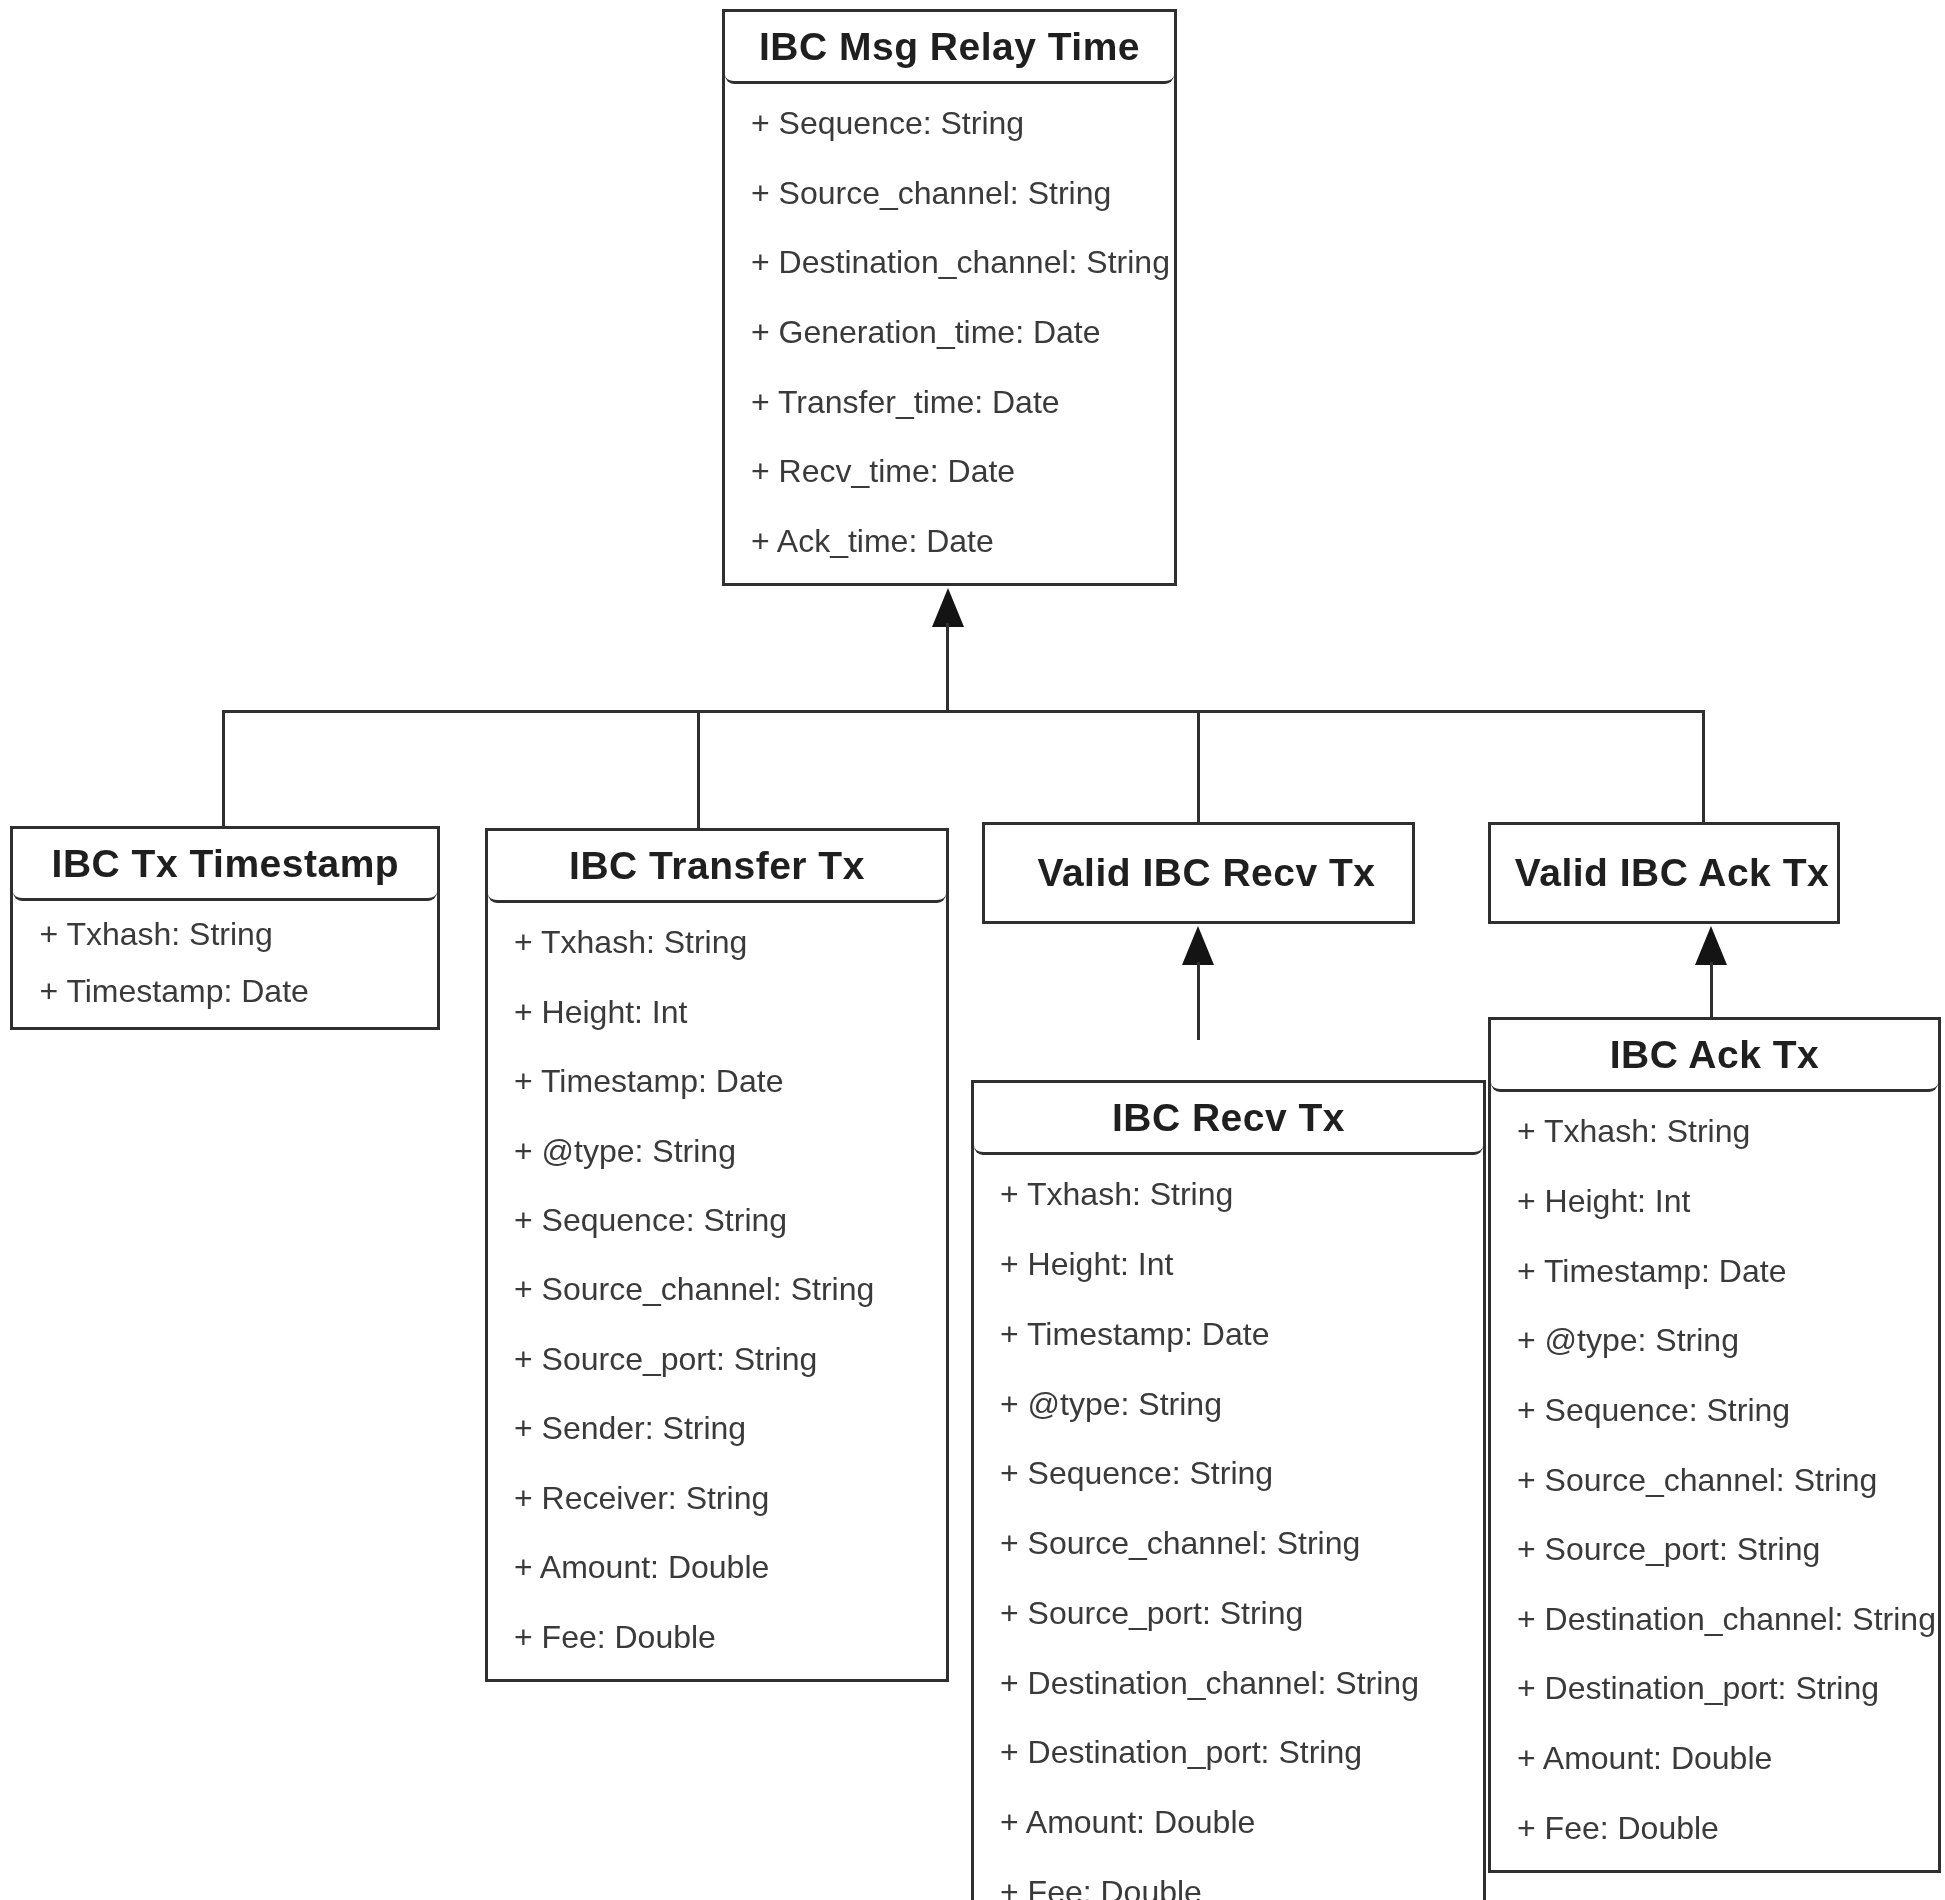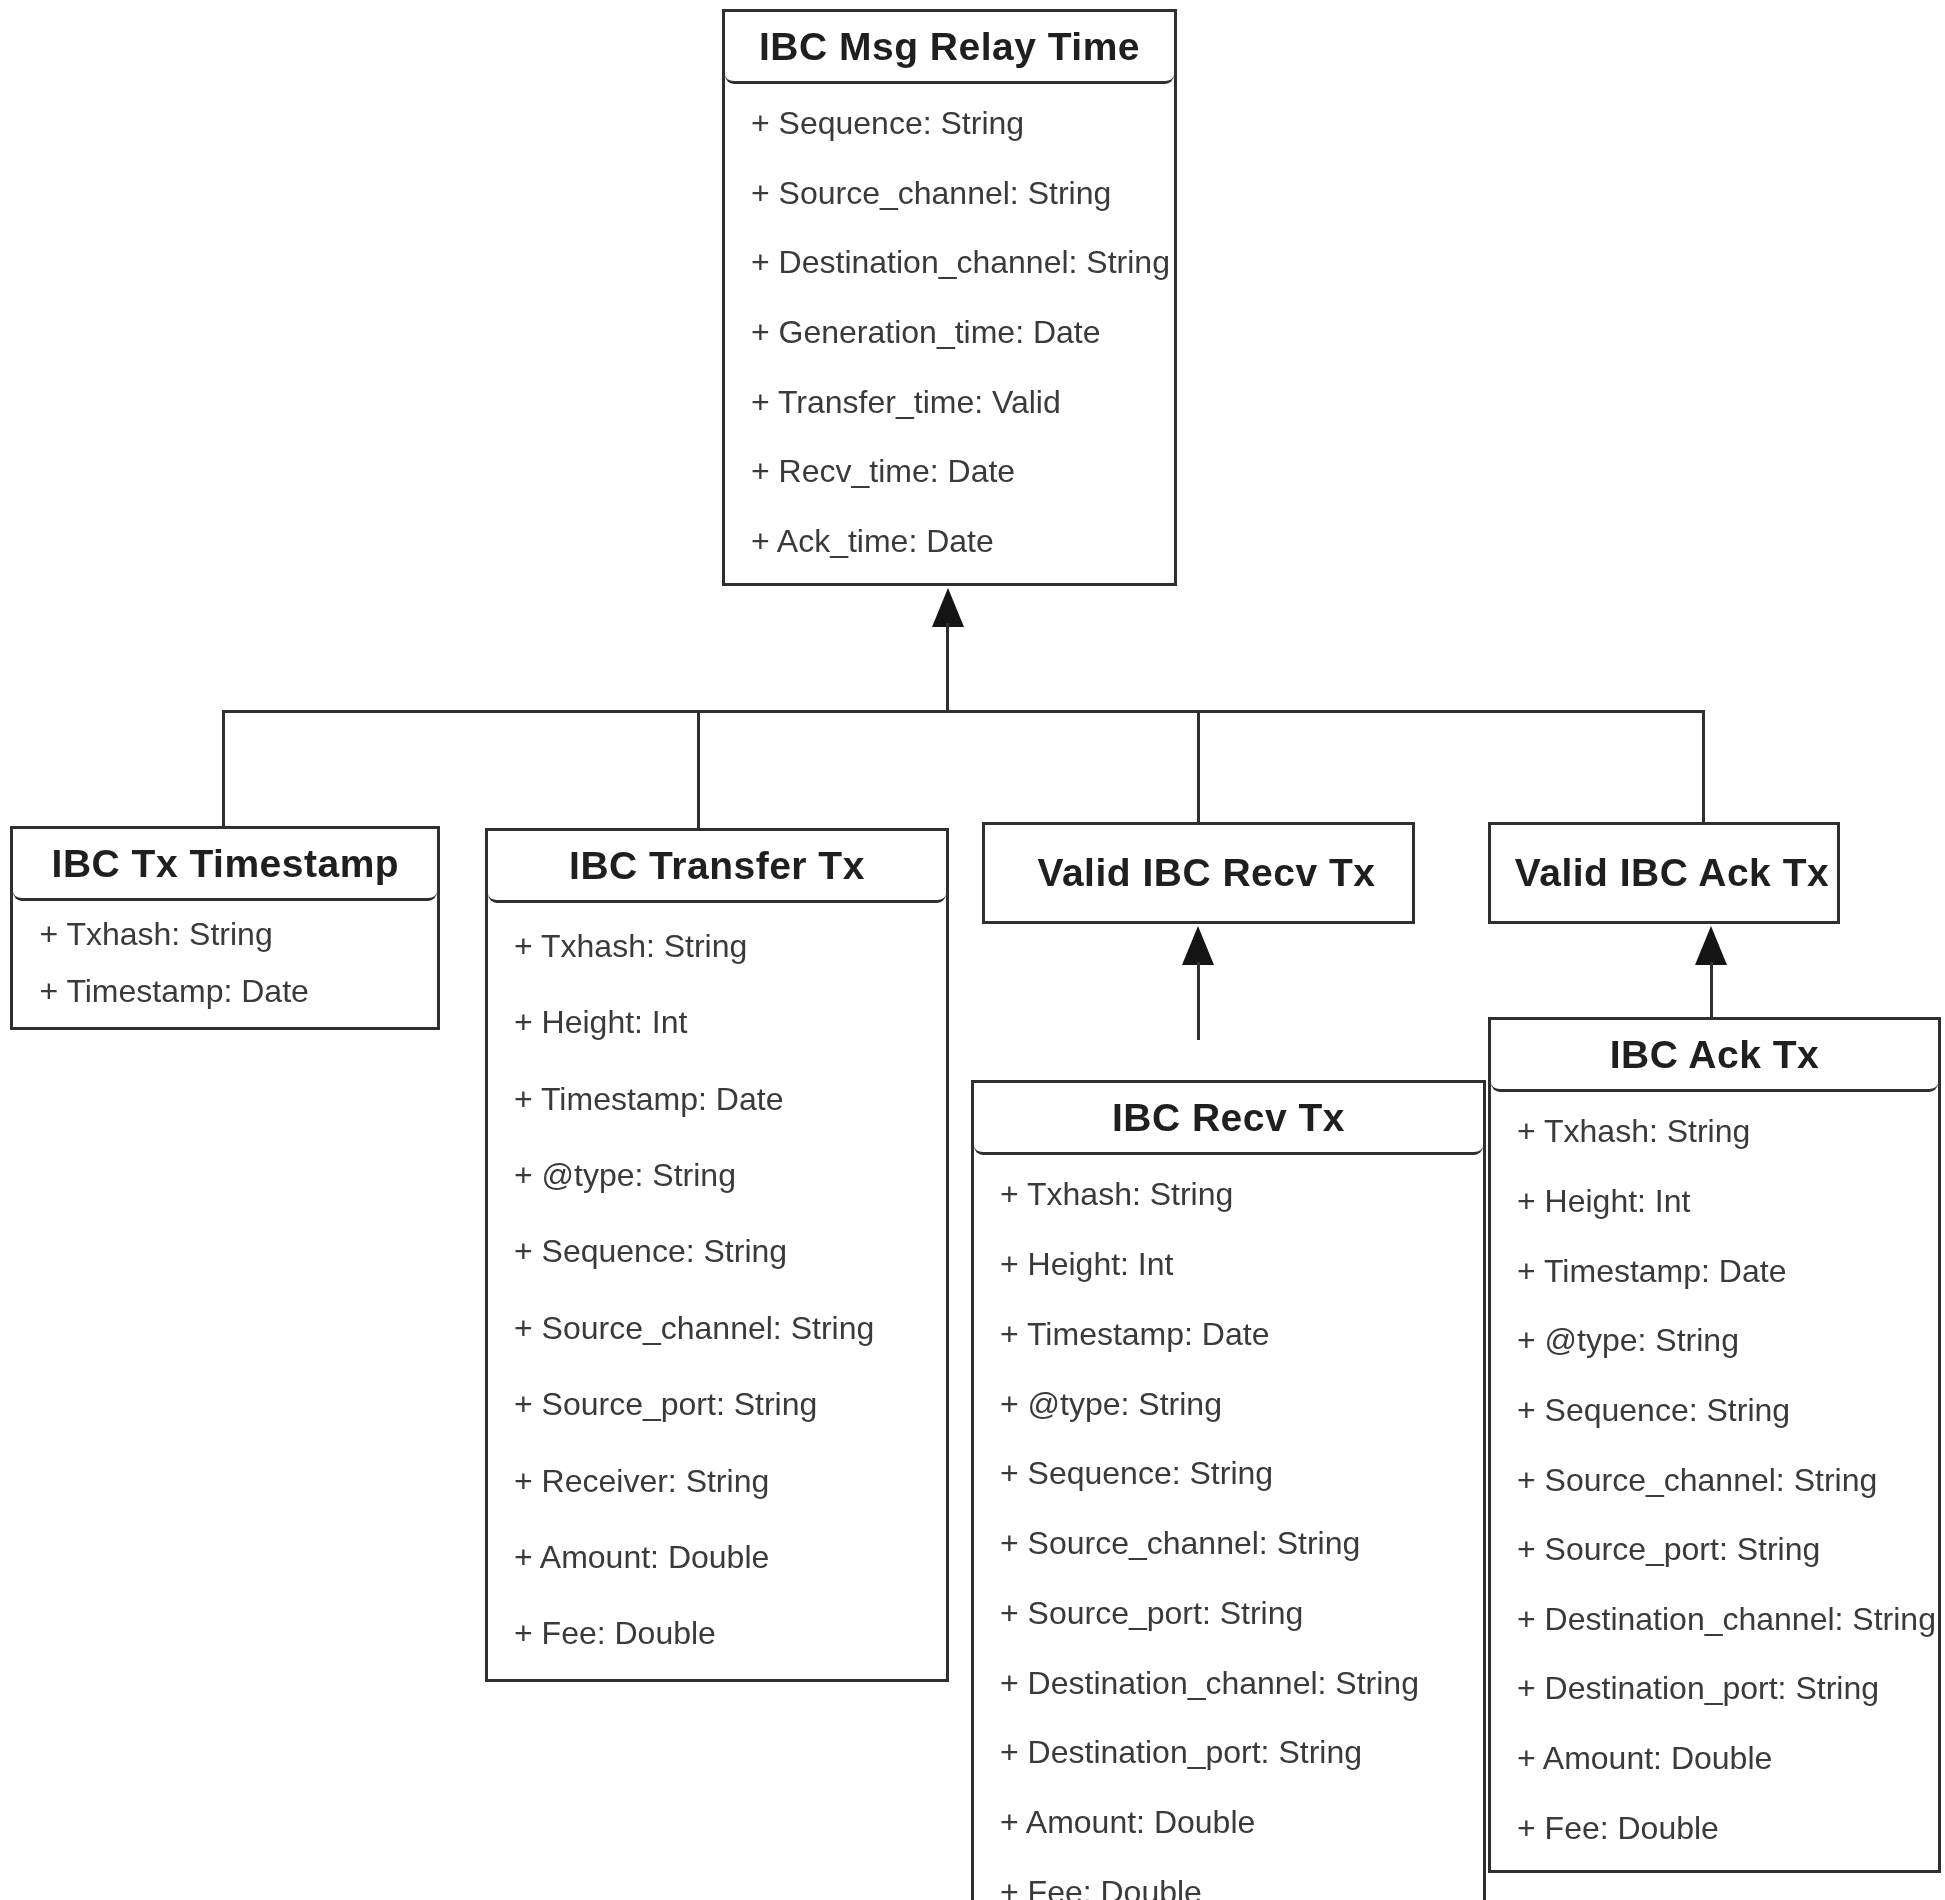--- a/index.html
+++ b/index.html
@@ -64,21 +64,21 @@
 
 <div id="canvas">
 
   <div class="uml-box has-fields" style="left:722px; top:9px; width:455px; height:577px;">
     <div class="uml-title">IBC Msg Relay Time</div>
     <div class="uml-fields">
       <div class="uml-field">+ Sequence: String</div>
       <div class="uml-field">+ Source_channel: String</div>
       <div class="uml-field">+ Destination_channel: String</div>
       <div class="uml-field">+ Generation_time: Date</div>
-      <div class="uml-field">+ Transfer_time: Valid</div>
+      <div class="uml-field">+ Transfer_time: Date</div>
       <div class="uml-field">+ Recv_time: Date</div>
       <div class="uml-field">+ Ack_time: Date</div>
     </div>
   </div>
 
   <div class="arrowhead-up" style="left:932px; top:588px;"></div>
   <div class="vline" style="left:946px; top:623px; width:3px; height:88px;"></div>
   <div class="hline" style="left:222px; top:710px; width:1483px; height:3px;"></div>
   <div class="vline" style="left:222px; top:710px; width:3px; height:118px;"></div>
   <div class="vline" style="left:697px; top:710px; width:3px; height:119px;"></div>
@@ -96,20 +96,21 @@
   <div class="uml-box has-fields" style="left:485px; top:828px; width:464px; height:854px;">
     <div class="uml-title">IBC Transfer Tx</div>
     <div class="uml-fields">
       <div class="uml-field">+ Txhash: String</div>
       <div class="uml-field">+ Height: Int</div>
       <div class="uml-field">+ Timestamp: Date</div>
       <div class="uml-field">+ @type: String</div>
       <div class="uml-field">+ Sequence: String</div>
       <div class="uml-field">+ Source_channel: String</div>
       <div class="uml-field">+ Source_port: String</div>
+      <div class="uml-field">+ Sender: String</div>
       <div class="uml-field">+ Receiver: String</div>
       <div class="uml-field">+ Amount: Double</div>
       <div class="uml-field">+ Fee: Double</div>
     </div>
   </div>
 
   <div class="uml-box title-only" style="left:982px; top:822px; width:433px; height:102px;">
     <div class="uml-title">Valid IBC Recv Tx</div>
   </div>
 

